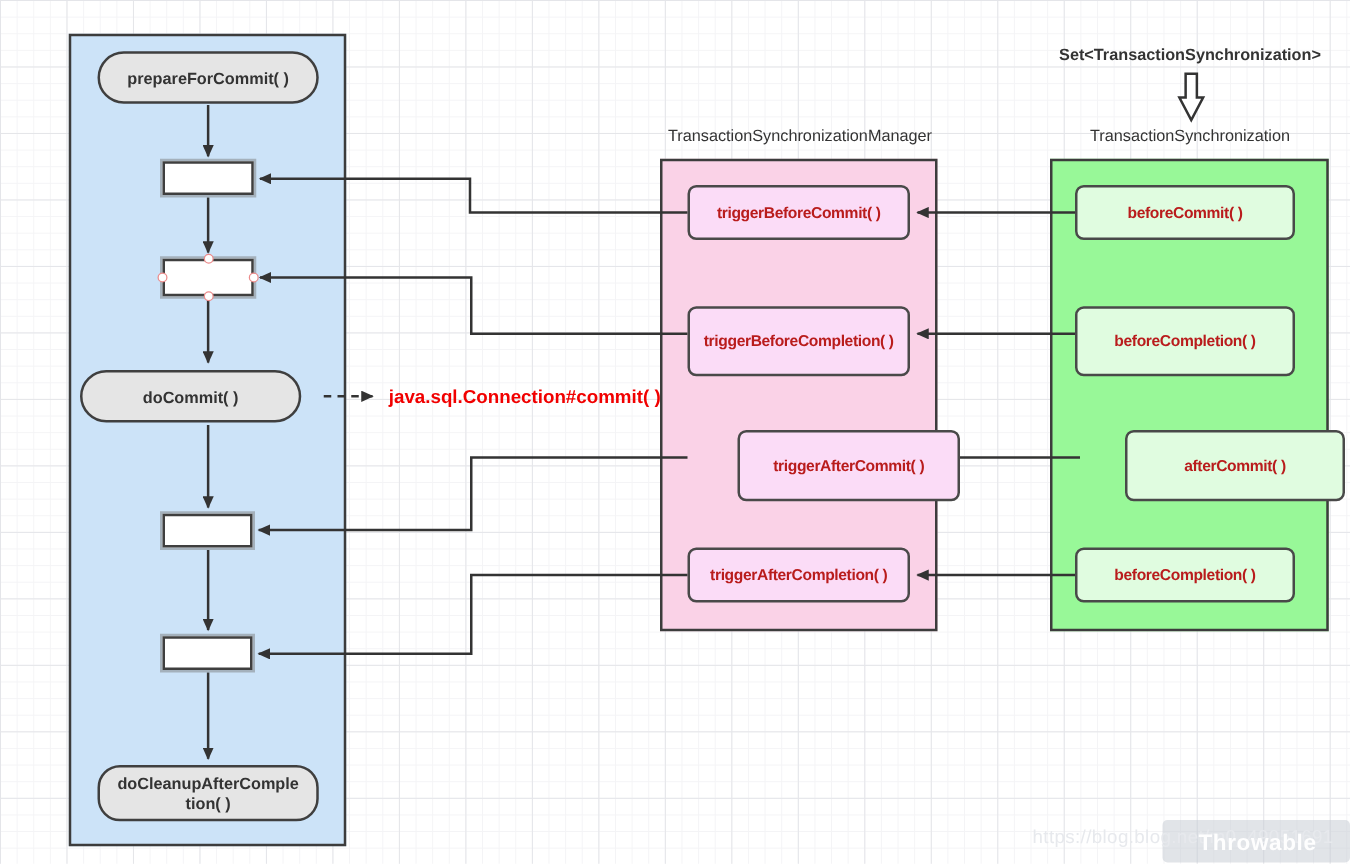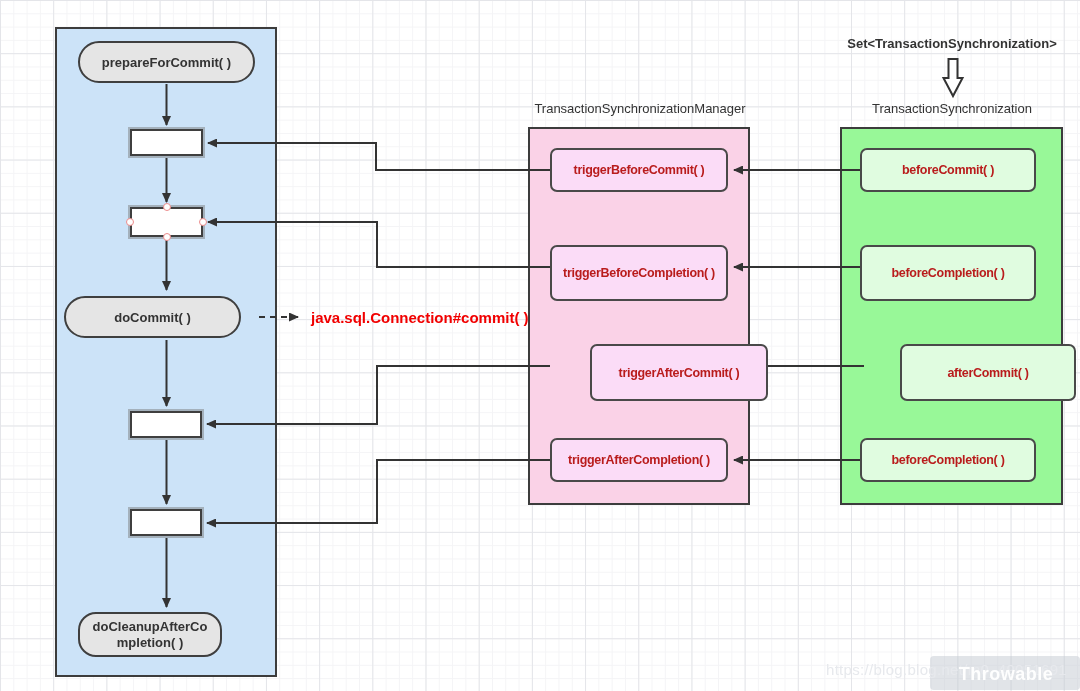--- a/index.html
+++ b/index.html
@@ -129,21 +129,21 @@
   <div class="handle" style="left:199px;top:218px;"></div>
 
   <div class="abs node node-round" style="left:64px;top:296px;width:177px;height:42px;">
     <span>doCommit( )</span>
   </div>
 
   <div class="abs node node-rect" style="left:130px;top:411px;width:72px;height:27px;"></div>
 
   <div class="abs node node-rect" style="left:130px;top:509px;width:72px;height:27px;"></div>
 
-  <div class="abs node node-round" style="left:78px;top:612px;width:144px;height:45px;border-radius:18px;">
+  <div class="abs node node-round" style="left:78px;top:612px;width:177px;height:45px;border-radius:18px;">
     <span class="cleanup-label">doCleanupAfterCompletion( )</span>
   </div>
 
   <div class="abs note-red">java.sql.Connection#commit( )</div>
 
   <div class="abs method method-pink m-pink m-row1">
     <span>triggerBeforeCommit( )</span>
   </div>
   <div class="abs method method-pink m-pink m-row2">
     <span>triggerBeforeCompletion( )</span>

